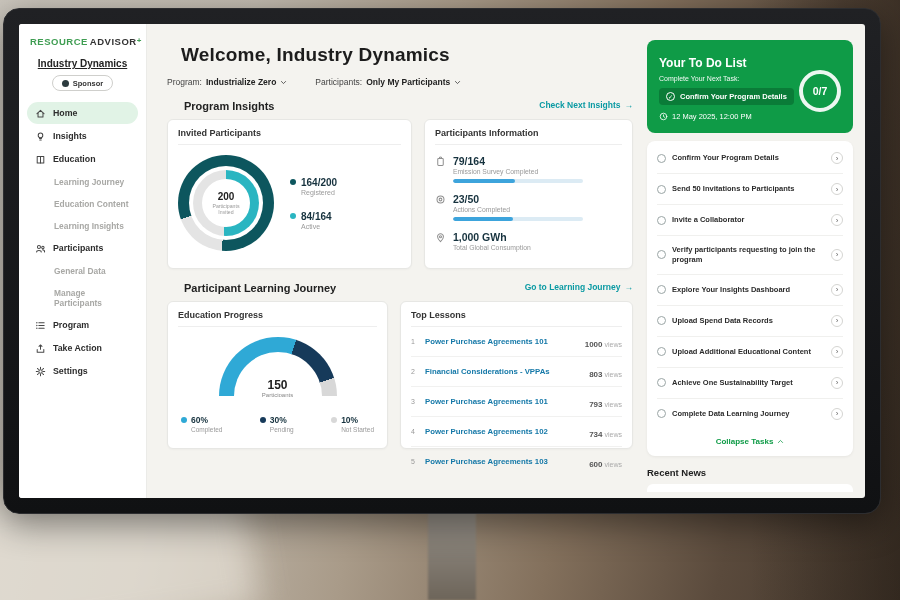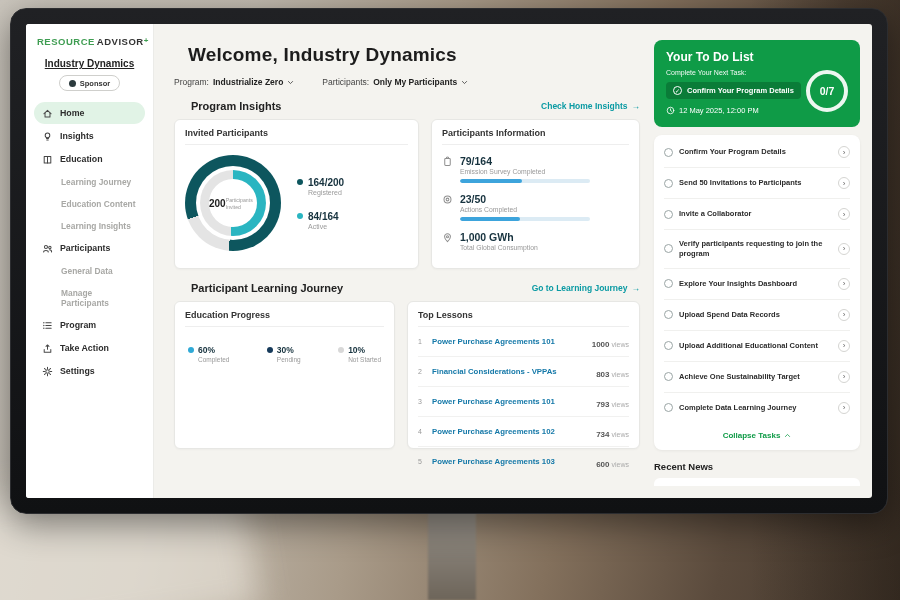--- a/index.html
+++ b/index.html
@@ -8,21 +8,21 @@
     font-family:"Liberation Sans","DejaVu Sans",sans-serif;
     background:linear-gradient(102deg,#cbc6bd 0%,#c2bbb0 25%,#a99b89 45%,#83705c 65%,#5a4a3c 82%,#42362b 100%);
     position:relative;
   }
   .desk-glow{position:absolute;left:-40px;bottom:-30px;width:290px;height:150px;
     background:rgba(238,233,224,.6);filter:blur(16px);transform:rotate(-9deg);}
   .vignette{position:absolute;right:0;top:0;width:150px;height:100%;
     background:linear-gradient(90deg,rgba(0,0,0,0),rgba(25,18,12,.38));}
   .stand{position:absolute;left:428px;top:508px;width:48px;height:92px;
     background:linear-gradient(180deg,#9a948c,#6d655a);filter:blur(1.2px);}
-  .monitor{position:absolute;left:10px;top:8px;width:878px;height:506px;
+  .monitor{position:absolute;left:3px;top:8px;width:878px;height:506px;
     background:linear-gradient(180deg,#202124,#101113);
     border-radius:16px;border:1px solid #2c2d30;
     box-shadow:0 10px 34px rgba(0,0,0,.45);padding:15px;}
   .screen{width:100%;height:100%;background:#f4f3ef;border-radius:3px;overflow:hidden;display:flex;color:#222;}
 
   .icon{display:inline-flex;}
   .icon svg{display:block;width:100%;height:100%;fill:none;stroke:currentColor;stroke-width:1.1;stroke-linecap:round;stroke-linejoin:round;}
 
   
   .sidebar{width:128px;flex:0 0 128px;background:#fff;border-right:1px solid #ebebe8;padding:12px 8px 0;display:flex;flex-direction:column;}
@@ -40,37 +40,37 @@
   .nav-item.sub{padding-left:27px;color:#a8a8a5;font-weight:600;font-size:8.4px;}
   .nav-item.active{background:var(--green-light,#e1f3e6);}
 
   
   .main{flex:1;min-width:0;padding:18px 14px 0 20px;}
   .page-title{font-size:19px;font-weight:800;color:#1c1c1c;margin:2px 14px 11px;letter-spacing:.2px;}
   .filters{display:flex;gap:28px;font-size:8.5px;color:#444;align-items:center;}
   .filter{display:flex;align-items:center;cursor:pointer;}
   .f-value{font-weight:700;color:#222;margin-left:4px;}
   .chev-down{width:7px;height:7px;margin-left:4px;color:#333;}
-  .sec-head{display:flex;justify-content:space-between;align-items:center;margin:13px 0 7px;padding-left:17px;}
+  .sec-head{display:flex;justify-content:space-between;align-items:flex-start;margin:13px 0 7px;padding-left:17px;}
   .sec-title{font-size:11px;font-weight:800;color:#222;}
   .sec-link{font-size:8.5px;font-weight:700;color:var(--teal-link,#0a9aa3);display:flex;gap:4px;align-items:center;cursor:pointer;}
   .cards-row{display:flex;gap:12px;}
   .card{background:#fff;border:1px solid #e7e7e4;border-radius:6px;padding:8px 10px;box-shadow:0 1px 2px rgba(0,0,0,.03);}
   .card-title{font-size:9px;font-weight:700;color:#333;padding-bottom:6px;border-bottom:1px solid #eee;}
 
   .invited-card{width:246px;height:150px;}
   .info-card{width:210px;height:150px;}
   .invited-body{display:flex;align-items:center;padding-top:10px;}
   .donut-outer{width:96px;height:96px;border-radius:50%;display:flex;align-items:center;justify-content:center;
     background:conic-gradient(#0d565e 0 82%,#e4e4e4 0);}
   .donut-gap{width:74px;height:74px;border-radius:50%;background:#fff;display:flex;align-items:center;justify-content:center;}
   .donut-inner{width:66px;height:66px;border-radius:50%;display:flex;align-items:center;justify-content:center;
     background:conic-gradient(#2ab5c1 0 51%,#e4e4e4 0);}
-  .donut-center{width:48px;height:48px;border-radius:50%;background:#fff;display:flex;flex-direction:row;
-    align-items:center;justify-content:center;}
+  .donut-center{width:48px;height:48px;border-radius:50%;background:#fff;display:flex;flex-direction:column;
+    align-items:center;justify-content:center;text-align:center;}
   .dc-val{font-size:10px;font-weight:800;color:#222;}
   .dc-lab{font-size:5.2px;color:#999;width:38px;line-height:1.25;margin-top:1px;}
   .donut-legend{margin-left:16px;display:flex;flex-direction:column;gap:15px;}
   .leg{display:flex;gap:5px;align-items:flex-start;}
   .dot{width:6px;height:6px;border-radius:50%;flex:0 0 auto;margin-top:2px;background:#ccc;}
   .leg-val{font-size:10px;font-weight:800;color:#16323e;}
   .leg-lab{font-size:7px;color:#9a9a9a;margin-top:1px;}
 
   .info-row{display:flex;gap:7px;margin-top:10px;}
   .info-icon{width:11px;height:11px;color:#8f8f8f;margin-top:1px;flex:0 0 auto;}
@@ -94,21 +94,21 @@
 
   .lesson-row{display:flex;align-items:center;gap:6px;padding:5.5px 0;border-bottom:1px solid #f1f1f0;cursor:pointer;}
   .lesson-row:last-child{border-bottom:none;}
   .l-rank{font-size:7px;color:#999;width:8px;flex:0 0 auto;}
   .l-title{font-size:7.8px;font-weight:700;color:var(--link-blue,#1478a8);flex:1;}
   .l-count{font-size:8px;font-weight:700;color:#555;}
   .l-unit{font-size:7px;color:#aaa;margin-left:2px;}
 
   
   .rightpanel{width:218px;flex:0 0 218px;padding:16px 12px 0 0;display:flex;flex-direction:column;}
-  .todo-card{position:relative;background:var(--accent-green,#0f9b47);border-radius:8px;padding:10px 12px 12px;color:#fff;}
+  .todo-card{position:relative;background:var(--accent-green,#0f9b47);border-radius:8px;padding:16px 12px 12px;color:#fff;}
   .todo-title{font-size:12px;font-weight:800;}
   .todo-sub{font-size:7px;margin-top:5px;opacity:.95;}
   .todo-next{display:inline-flex;align-items:center;gap:5px;background:var(--green-dark,#0a7c38);
     border-radius:4px;padding:4px 7px;margin-top:6px;font-size:7.5px;font-weight:700;max-width:145px;cursor:pointer;}
   .check-circle{width:9px;height:9px;border:1px solid #fff;border-radius:50%;display:inline-flex;
     align-items:center;justify-content:center;font-size:6px;flex:0 0 auto;}
   .todo-due{display:flex;align-items:center;gap:4px;font-size:7.5px;margin-top:7px;}
   .clock-icon{width:9px;height:9px;color:#fff;}
   .todo-progress{position:absolute;top:30px;right:12px;width:42px;height:42px;
     border:4px solid rgba(255,255,255,.92);border-radius:50%;display:flex;align-items:center;justify-content:center;
@@ -248,21 +248,21 @@
               <svg viewBox="0 0 10 10">
                 <path d="M2 3.5 L5 6.5 L8 3.5"></path>
               </svg>
             </span>
       </div>
     </div>
 
     <div class="sec-head">
       <div class="sec-title">Program Insights</div>
       <div class="sec-link">
-        <span>Check Home Insights</span>
+        <span>Check Next Insights</span>
         <span>→</span>
       </div>
     </div>
 
     <div class="cards-row">
 
       <div class="card invited-card">
         <div class="card-title">Invited Participants</div>
         <div class="invited-body">
           <div class="donut-outer" style="background: conic-gradient(from 250deg, rgb(13, 86, 94) 0deg, rgb(13, 86, 94) 82%, rgb(228, 228, 228) 0deg);">
@@ -346,20 +346,27 @@
       <div class="sec-link">
         <span>Go to Learning Journey</span>
         <span>→</span>
       </div>
     </div>
 
     <div class="cards-row">
 
       <div class="card edu-card">
         <div class="card-title">Education Progress</div>
+        <div class="gauge-wrap">
+          <div class="gauge" style="background: conic-gradient(from 270deg, rgb(47, 169, 214) 0deg, rgb(47, 169, 214) 108deg, rgb(22, 58, 90) 108deg, rgb(22, 58, 90) 162deg, rgb(216, 216, 216) 162deg, rgb(216, 216, 216) 180deg, transparent 180deg, transparent 360deg);"></div>
+          <div class="gauge-center">
+            <div class="gc-val">150</div>
+            <div class="gc-lab">Participants</div>
+          </div>
+        </div>
         <div class="edu-legend">
           <div>
             <div class="el-top">
                   <span class="dot" style="margin-top: 0px; background: rgb(47, 169, 214);"></span>
                   <span>60%</span>
                 </div>
             <div class="el-lab">Completed</div>
           </div>
           <div>
             <div class="el-top">

